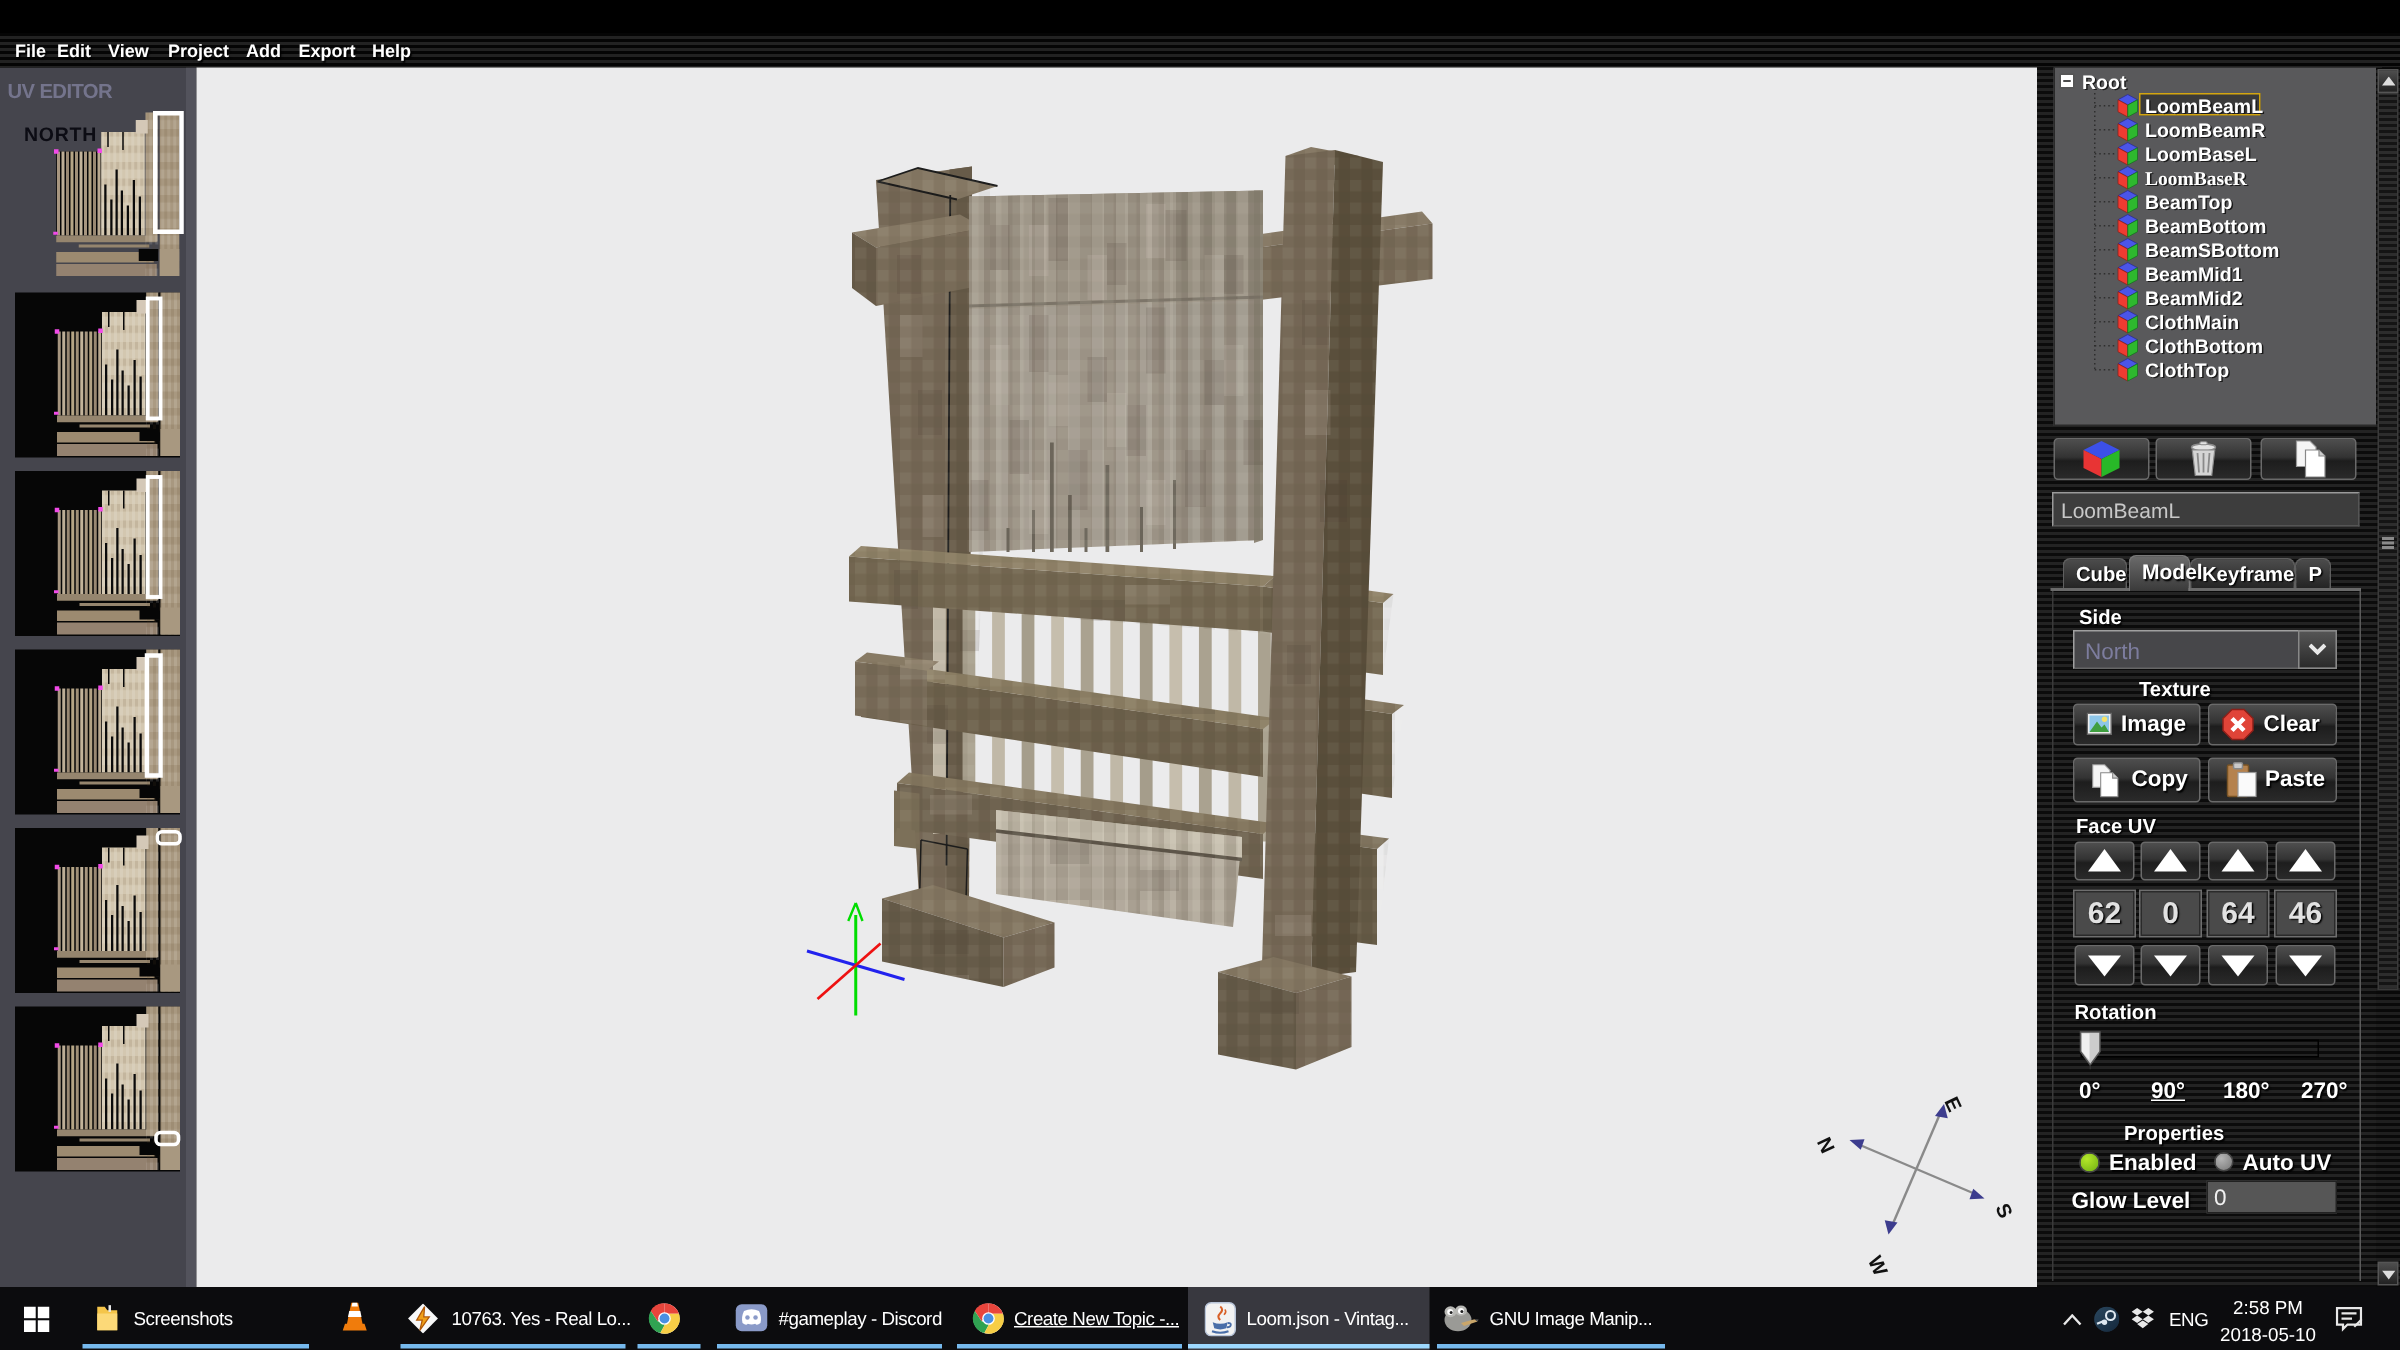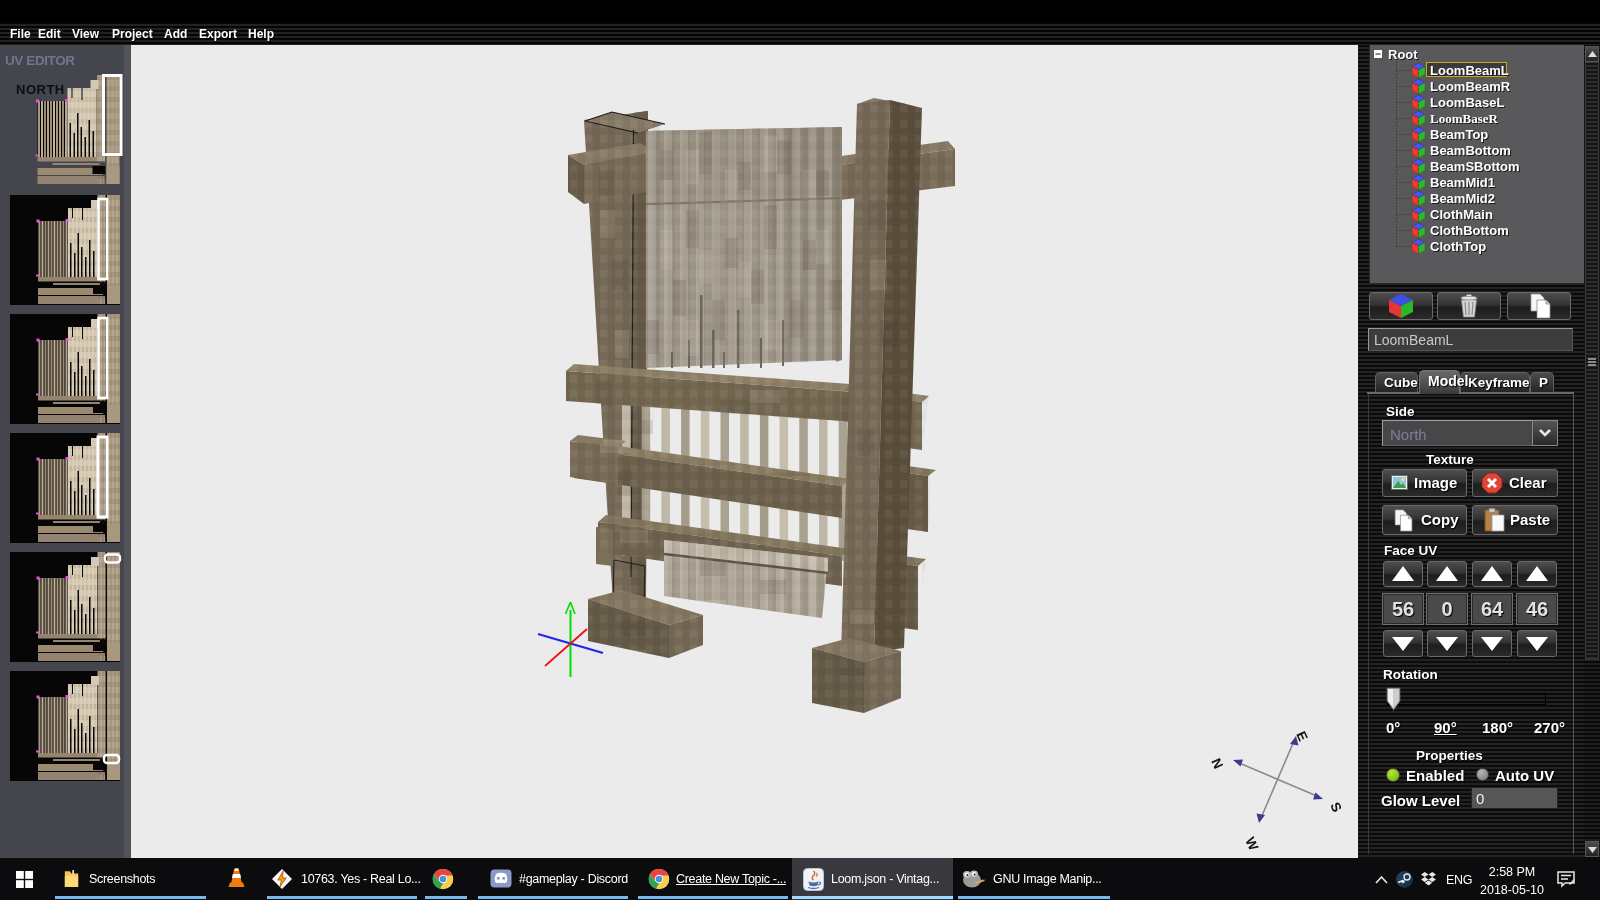--- a/index.html
+++ b/index.html
@@ -465,21 +465,21 @@
           <polygon points="20,5 31,20 9,20"></polygon>
           <polygon points="64,5 75,20 53,20"></polygon>
           <polygon points="109,5 120,20 98,20"></polygon>
           <polygon points="154,5 165,20 143,20"></polygon>
         </g>
     </svg>
     <div class="rp" style="left:25px;top:549px;width:40px;height:30px;background:#4a4a4a;border:1px solid #2a2a2a;outline:1px solid #6e6e6e;"></div>
     <div class="rp" style="left:69px;top:549px;width:40px;height:30px;background:#4a4a4a;border:1px solid #2a2a2a;outline:1px solid #6e6e6e;"></div>
     <div class="rp" style="left:114px;top:549px;width:40px;height:30px;background:#4a4a4a;border:1px solid #2a2a2a;outline:1px solid #6e6e6e;"></div>
     <div class="rp" style="left:159px;top:549px;width:40px;height:30px;background:#4a4a4a;border:1px solid #2a2a2a;outline:1px solid #6e6e6e;"></div>
-    <div class="rp lbl" style="left:25px;top:553px;width:40px;text-align:center;font-size:20px;color:#e2e2e2;">56</div>
+    <div class="rp lbl" style="left:25px;top:553px;width:40px;text-align:center;font-size:20px;color:#e2e2e2;">62</div>
     <div class="rp lbl" style="left:69px;top:553px;width:40px;text-align:center;font-size:20px;color:#e2e2e2;">0</div>
     <div class="rp lbl" style="left:114px;top:553px;width:40px;text-align:center;font-size:20px;color:#e2e2e2;">64</div>
     <div class="rp lbl" style="left:159px;top:553px;width:40px;text-align:center;font-size:20px;color:#e2e2e2;">46</div>
     <div class="dark-btn" style="left:25px;top:585px;width:40px;height:27px;"></div>
     <div class="dark-btn" style="left:69px;top:585px;width:40px;height:27px;"></div>
     <div class="dark-btn" style="left:114px;top:585px;width:40px;height:27px;"></div>
     <div class="dark-btn" style="left:159px;top:585px;width:40px;height:27px;"></div>
     <svg class="rp" style="left:25px;top:585px" width="174" height="27">
       <g fill="#fff">
           <polygon points="9,7 31,7 20,21"></polygon>

